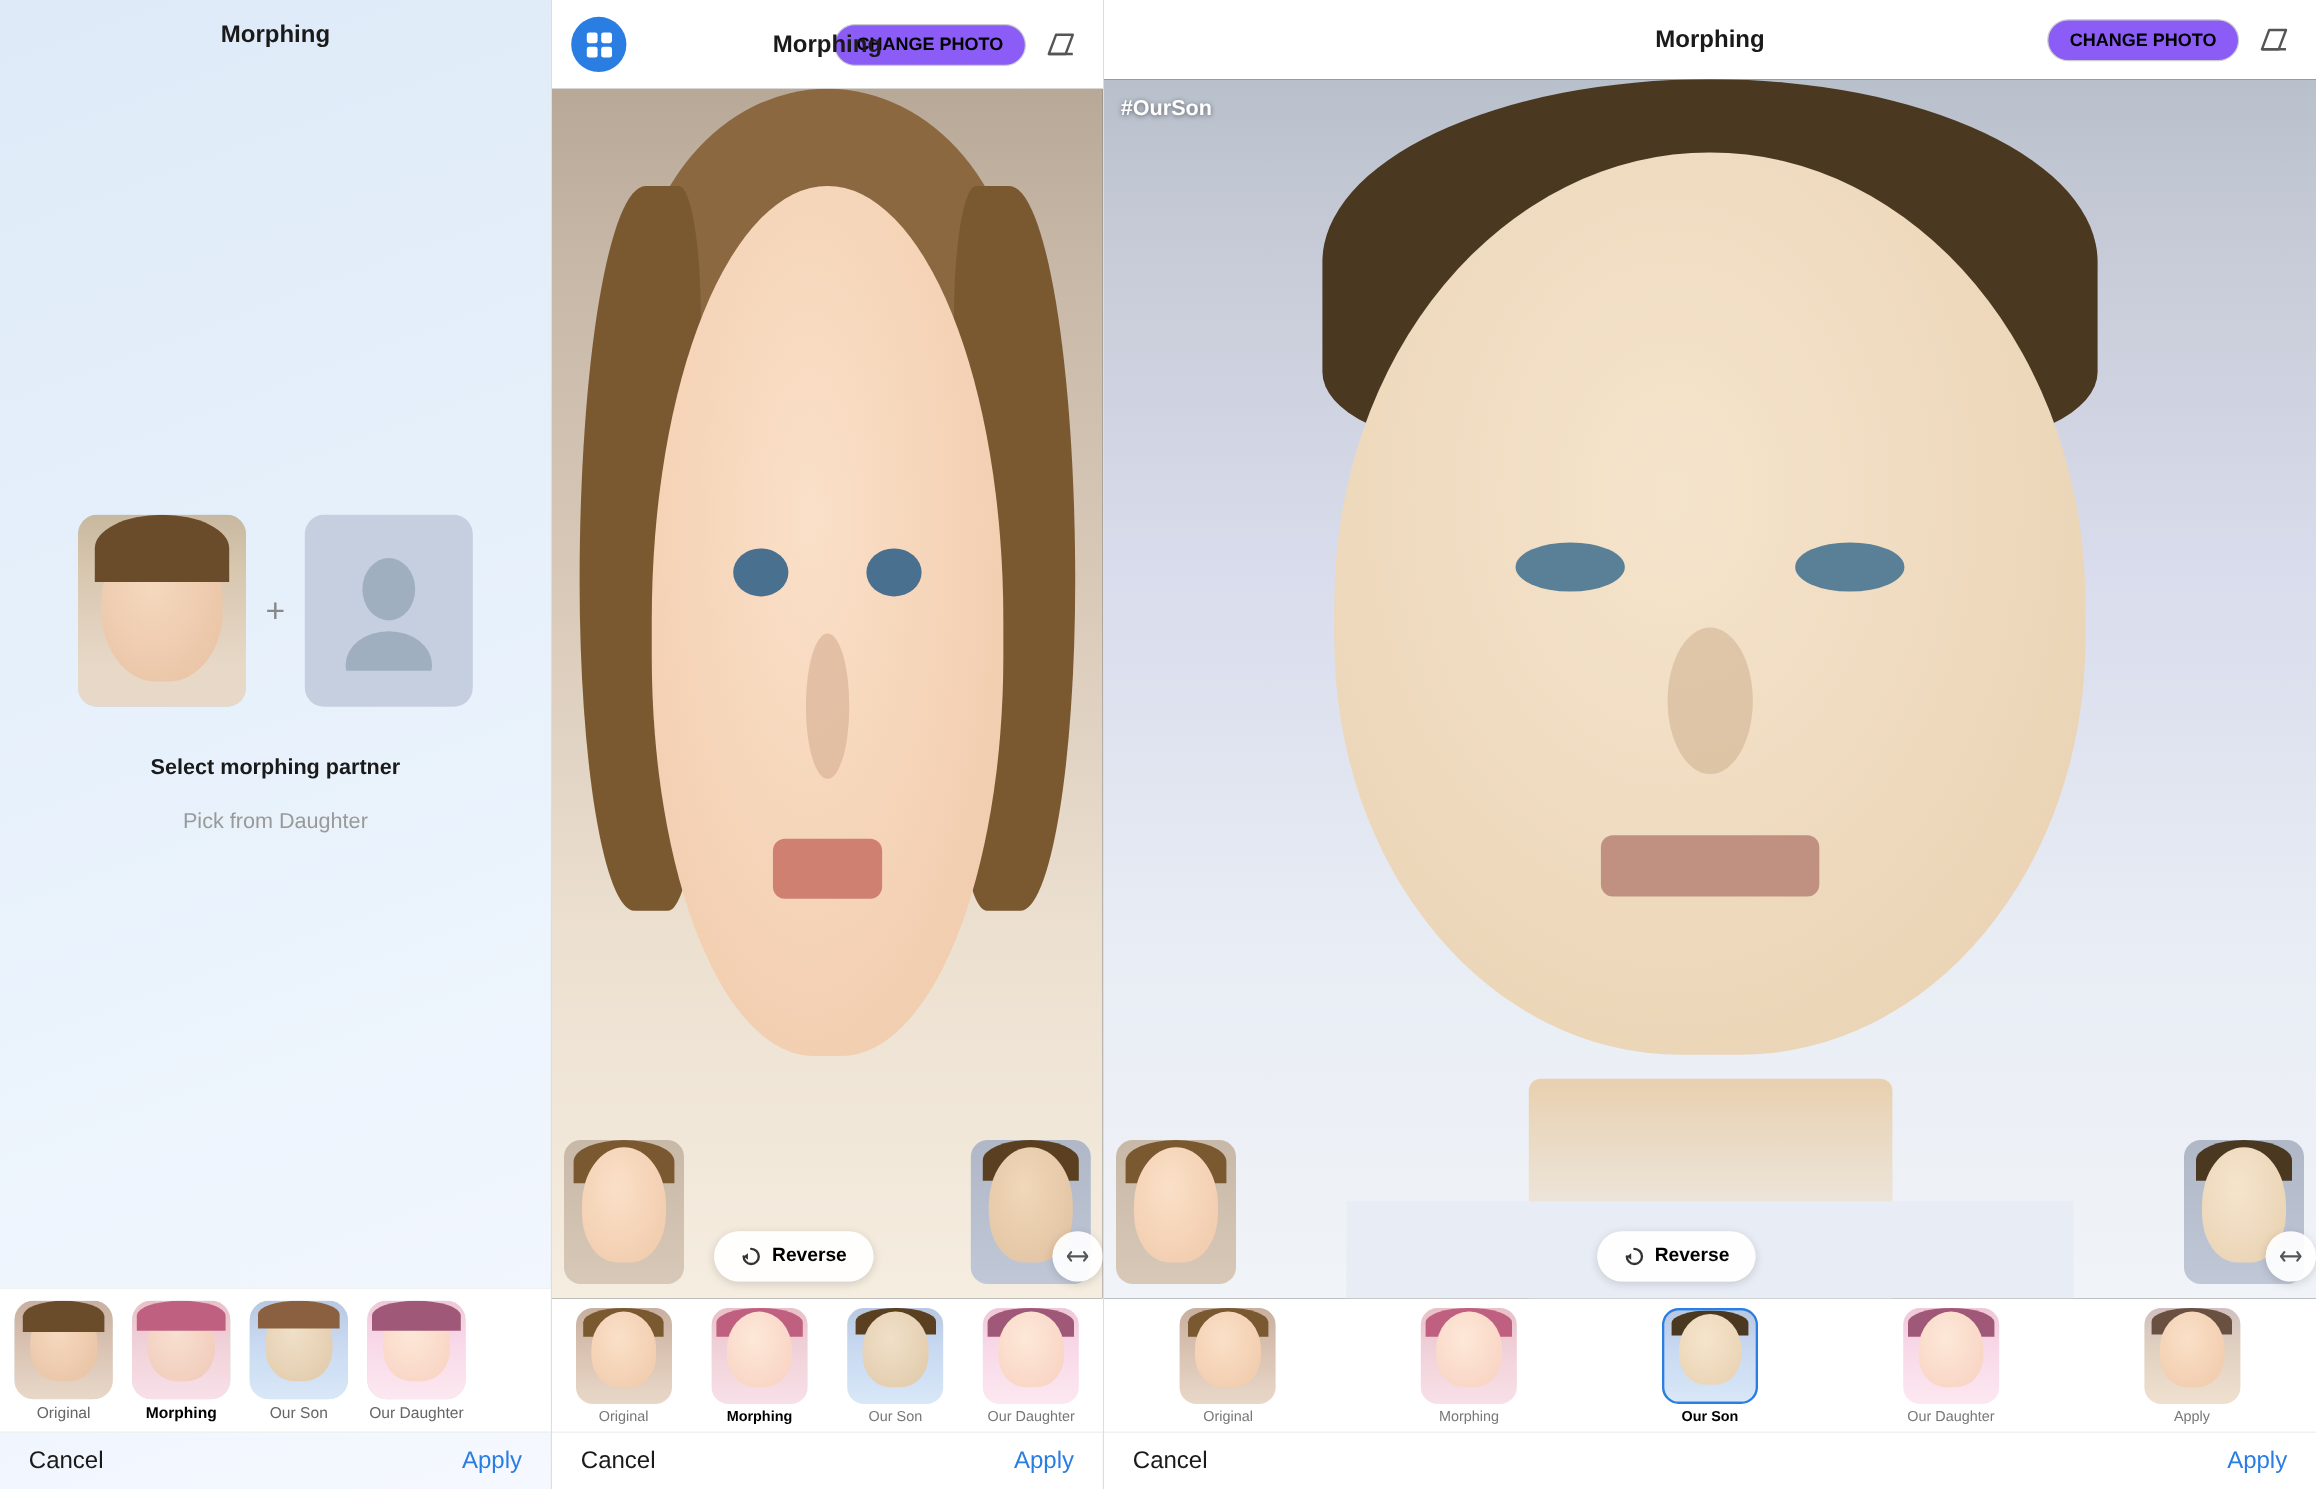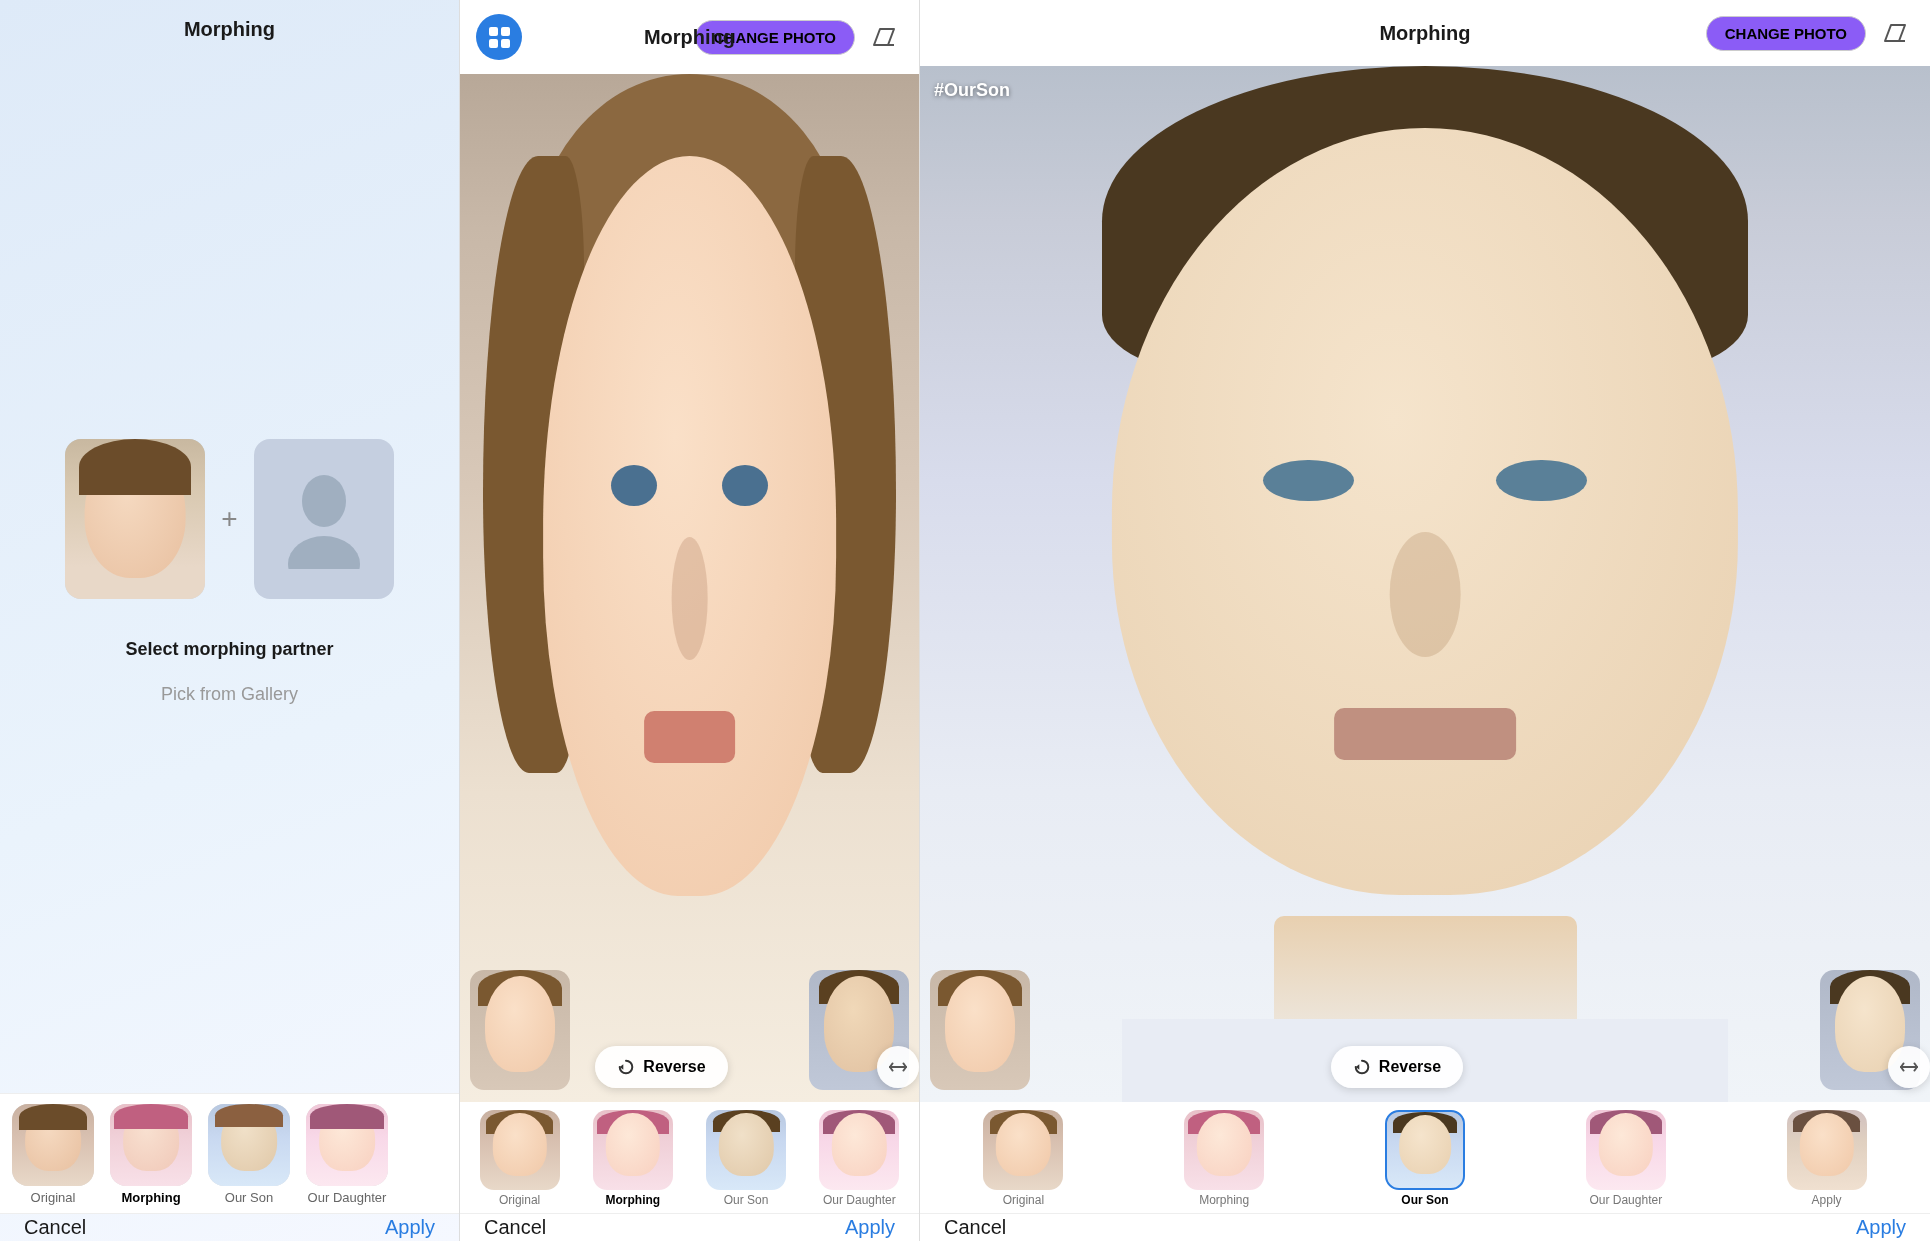--- a/index.html
+++ b/index.html
@@ -138,21 +138,21 @@
       font-size: 13px;
       color: #666;
     }
     .tab-label.bold { font-weight: 700; color: #000; }
 
     
     .panel-footer {
       display: flex;
       justify-content: space-between;
       align-items: center;
-      padding: 2px 24px;
+      padding: 12px 24px;
       border-top: 1px solid #eee;
     }
     .footer-cancel {
       font-size: 20px;
       color: #1a1a1a;
       cursor: pointer;
     }
     .footer-apply {
       font-size: 20px;
       color: #2a7de1;
@@ -336,21 +336,21 @@
         <svg viewBox="0 0 80 100" width="80" height="100">
           <ellipse cx="40" cy="32" rx="22" ry="26" fill="#a0afc0"></ellipse>
           <ellipse cx="40" cy="95" rx="36" ry="28" fill="#a0afc0"></ellipse>
         </svg>
       </div>
     </div>
 
     <div class="select-label">Select morphing partner</div>
 
 
-    <div class="pick-gallery">Pick from Gallery</div>
+    <div class="pick-gallery">Pick from Daughter</div>
   </div>
 
   <div class="bottom-tabs">
     <div class="tab-item">
       <div class="tab-thumb">
         <div style="width:100%;height:100%;background:linear-gradient(180deg,#c8b0a0 0%,#d8c0b0 40%,#e8d8c8 100%);position:relative;">
           <div style="position:absolute;left:50%;transform:translateX(-50%);top:4%;width:68%;height:78%;border-radius:50% 50% 42% 42%;background:radial-gradient(ellipse at 42% 35%,#f5d9c0,#e8c0a0);"></div>
           <div style="position:absolute;left:8%;top:0;width:84%;height:32%;border-radius:50% 50% 0 0;background:#6b4c2a;"></div>
         </div>
       </div>

